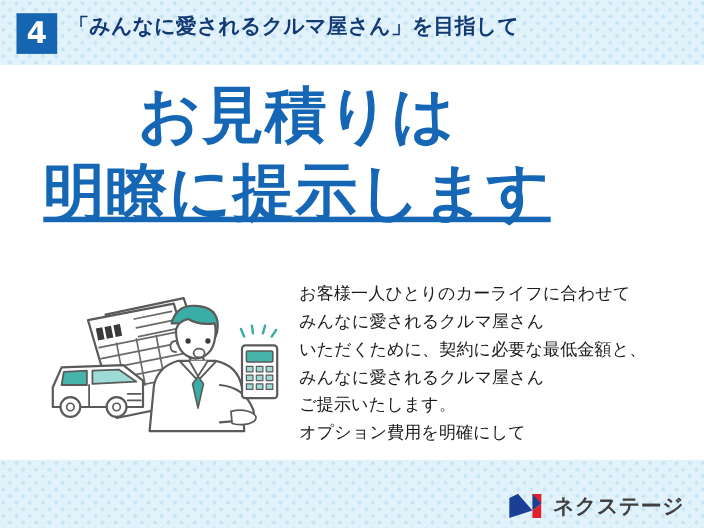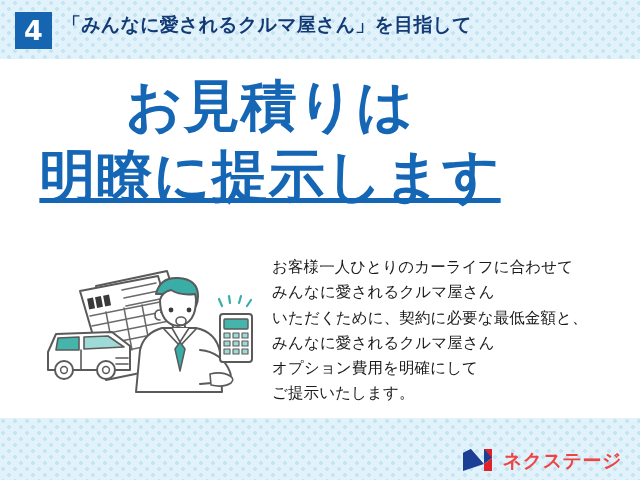--- a/index.html
+++ b/index.html
@@ -100,21 +100,21 @@
     right: 18px; top: 446px;
     height: 27px;
     display: flex;
     align-items: center;
     gap: 7px;
   }
   #brand-mark { width: 34px; height: 24px; display: block; }
   #brand-name {
     font-size: 19px;
     font-weight: bold;
-    color: #ef4444;
+    color: #404040;
     letter-spacing: 0.5px;
     line-height: 24px;
     white-space: nowrap;
   }
 </style>
 </head>
 <body>
 
 <div id="page">
 
@@ -229,22 +229,22 @@
 
       </g>
     </svg>
   </div>
 
   <div id="body-copy">
     <span class="ln">お客様一人ひとりのカーライフに合わせて</span>
     <span class="ln">みんなに愛されるクルマ屋さん</span>
     <span class="ln">いただくために、契約に必要な最低金額と、</span>
     <span class="ln">みんなに愛されるクルマ屋さん</span>
+    <span class="ln">ご提示いたします。</span>
     <span class="ln">オプション費用を明確にして</span>
-    <span class="ln">ご提示いたします。</span>
   </div>
 
   <div id="footer-band" class="dot-band"></div>
 
   <div id="brand">
     <svg id="brand-mark" viewBox="0 0 34 24">
       <path d="M1 23 L1 5 L9 1 L22 16 L22 1 L30 1 L30 10 L22 16 Z" fill="#1b3f94"></path>
       <path d="M22 1 L30 1 L30 10 Z" fill="#e0202b"></path>
       <path d="M22 16 L30 10 L30 23 L22 23 Z" fill="#e0202b"></path>
       <path d="M1 5 L9 1 L9 10 Z" fill="#1b3f94"></path>

